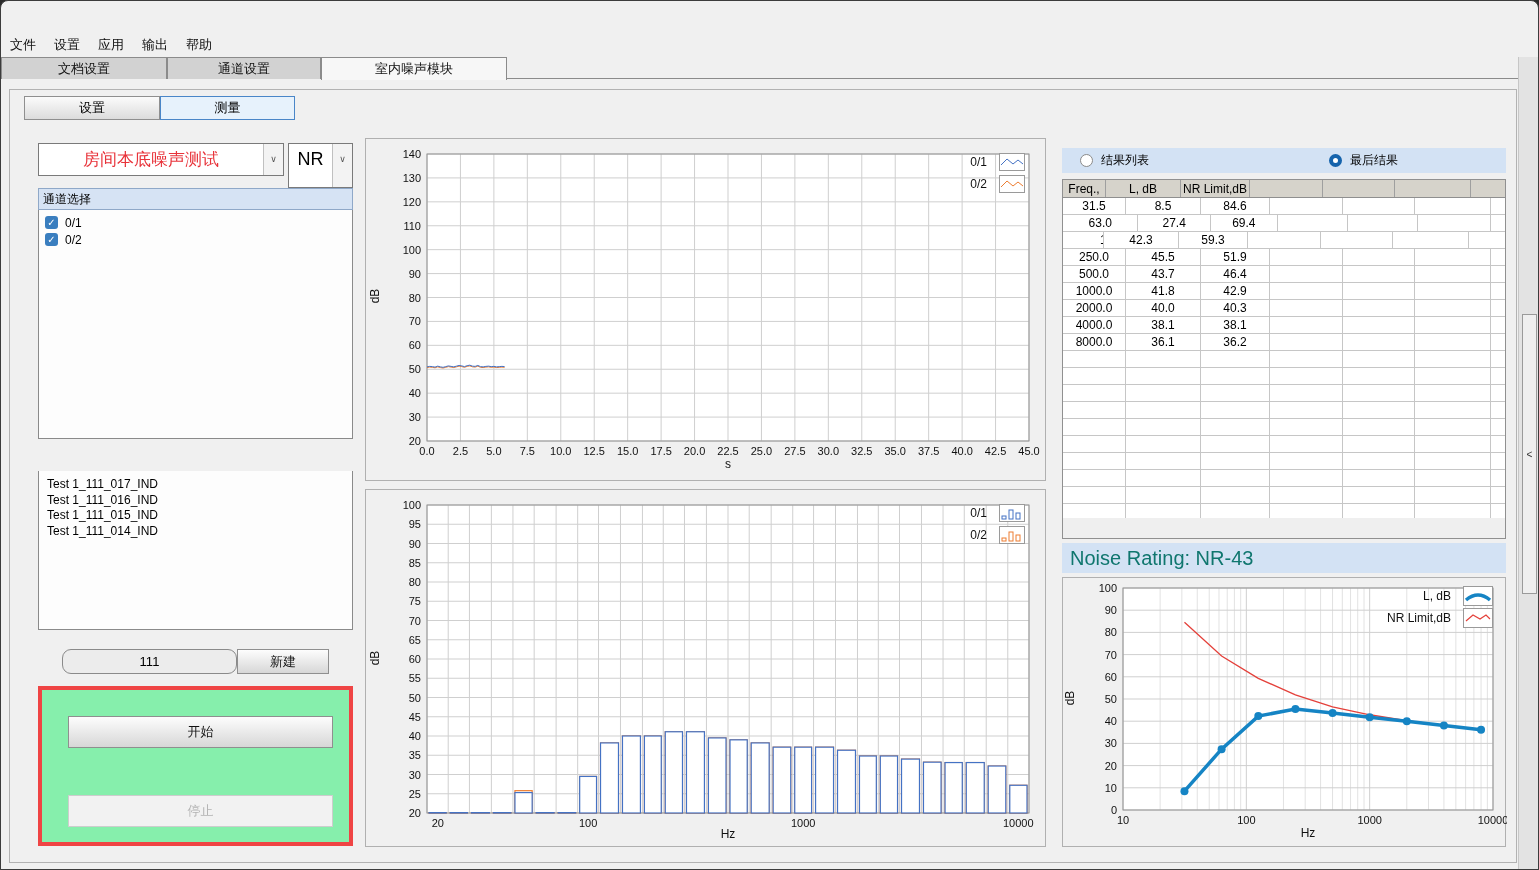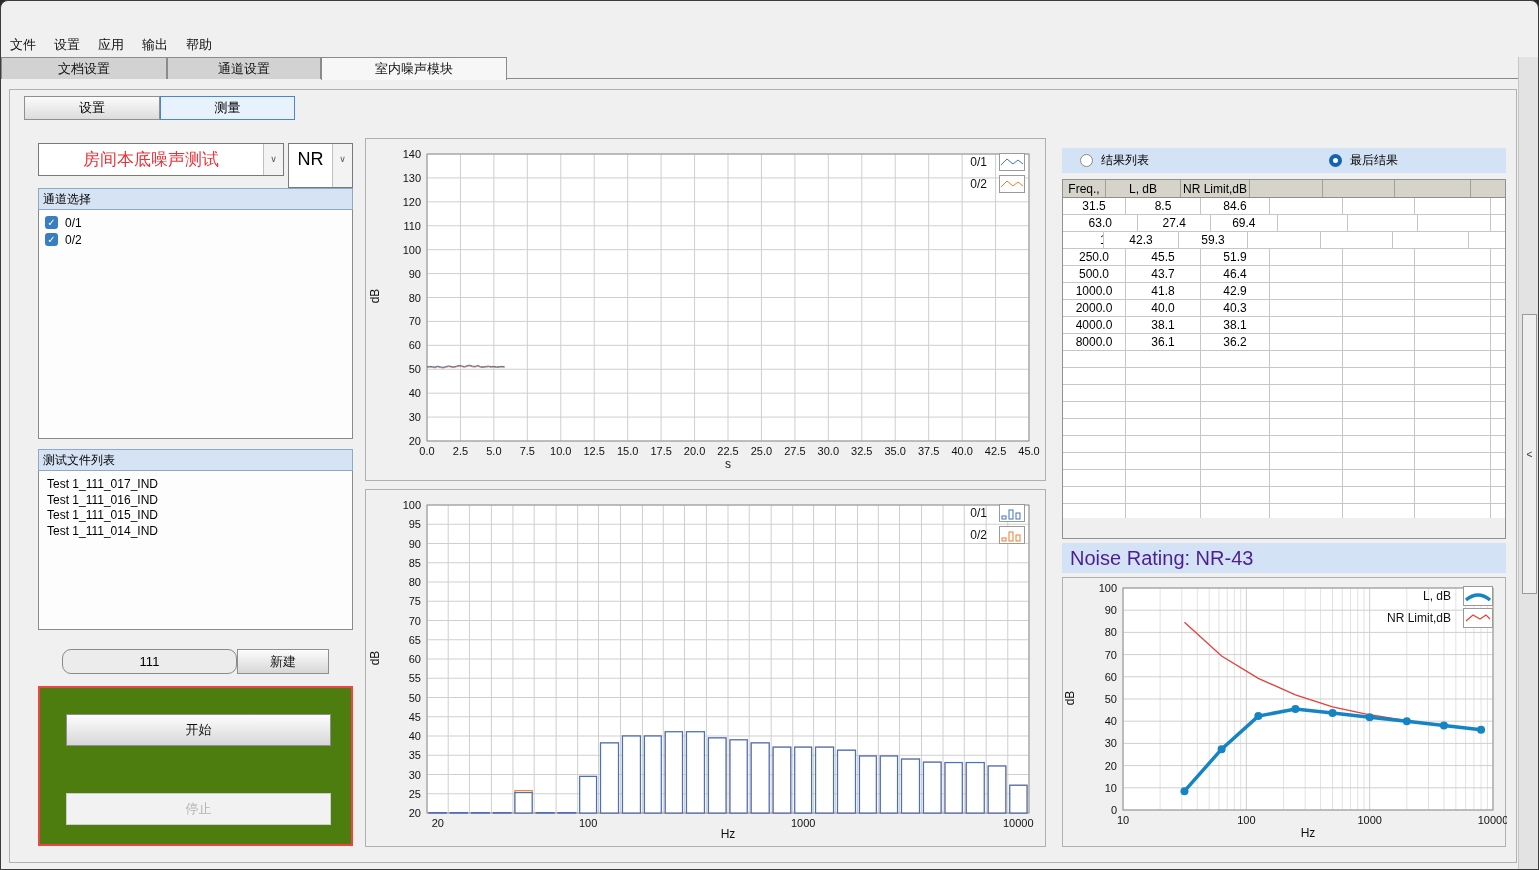--- a/index.html
+++ b/index.html
@@ -35,41 +35,41 @@
               font-size:12px;line-height:20px;padding-left:4px;color:#000;}
   .listbox{position:absolute;background:#fdfdfd;border:1px solid #8a8a8a;border-top:none;overflow:hidden;}
   .ch-row{height:17px;display:flex;align-items:center;padding-left:6px;font-size:12px;}
   .checkbox{width:13px;height:13px;background:#3a7ebf;border-radius:3px;color:#fff;font-size:10px;
             line-height:13px;text-align:center;margin-right:7px;}
   .file-row{height:15.5px;font-size:12px;padding-left:8px;line-height:15.5px;white-space:nowrap;}
   .name-input{position:absolute;background:#ececec;border:1px solid #8a8a8a;text-align:center;font-size:13px;padding:0;}
   .btn{position:absolute;background:linear-gradient(#fdfdfd,#d7d7d7);border:1px solid #8f8f8f;
        text-align:center;font-size:13px;color:#111;}
   .btn.disabled{background:#f2f2f2;border-color:#cdcdcd;color:#b3b3b3;}
-  .groupbox{position:absolute;border:2px solid #ef4444;background:#4d7c0f;}
+  .groupbox{position:absolute;border:4px solid #ef4444;background:#86efac;}
   
   .chartbox{position:absolute;border:1px solid #b0b0b0;background:#f0f0f0;}
   .tick{font-size:11px;fill:#111;}
   .xtitle{position:absolute;text-align:center;font-size:12px;color:#111;}
   .ytitle{position:absolute;font-size:12px;color:#111;transform:rotate(-90deg);}
   .legend{position:absolute;display:flex;flex-direction:column;gap:3px;align-items:flex-end;}
   .lg-row{display:flex;align-items:center;height:19px;}
   .lg-label{font-size:12px;color:#111;margin-right:12px;}
   .lg-icon{background:#fff;border:1px solid #9a9a9a;display:flex;align-items:center;justify-content:center;}
   
   .radio-row{position:absolute;background:#d3e2f4;display:flex;align-items:center;font-size:12px;}
   .radio{width:13px;height:13px;border-radius:50%;background:#fff;border:1px solid #8a8a8a;margin-right:8px;}
   .radio.sel{border:4px solid #1563ac;}
   .rtable{position:absolute;background:#fff;border:1px solid #909090;overflow:hidden;}
   .t-row{display:flex;height:17px;border-bottom:1px solid #c6c6c6;}
   .t-row.head{height:18px;background:#d6d3cb;border-bottom:1px solid #8f8f8f;}
   .t-cell{border-right:1px solid #c6c6c6;font-size:12px;text-align:center;line-height:17px;overflow:hidden;}
   .t-row.head .t-cell{border-right:1px solid #9f9f9f;line-height:18px;}
   .t-filler{position:absolute;left:0;right:0;bottom:0;background:#efefef;}
-  .banner{position:absolute;background:#d3e2f4;font-size:20px;color:#4c1d95;line-height:30px;padding-left:8px;}
+  .banner{position:absolute;background:#d3e2f4;font-size:20px;color:#0f766e;line-height:30px;padding-left:8px;}
   
   .collapse-strip{position:absolute;left:1517px;top:56px;width:22px;height:814px;background:#e3e3e3;border-left:1px solid #c6c6c6;}
   .collapse-handle{position:absolute;left:3px;top:257px;width:15px;height:280px;background:#efefef;border:1px solid #9a9a9a;
                    display:flex;align-items:center;justify-content:center;font-size:10px;color:#333;}
 </style>
 </head>
 <body>
 
 <div class="window">
 
@@ -100,21 +100,20 @@
         <div class="ch-row">
           <span class="checkbox">✓</span>
           <span>0/1</span>
         </div>
         <div class="ch-row">
           <span class="checkbox">✓</span>
           <span>0/2</span>
         </div>
       </div>
 
-    <div class="sec-header" style="left:28px;top:359px;width:315px;">测试文件列表</div>
     <div class="listbox" id="file-list" style="left:28px;top:381px;width:315px;height:159px;padding-top:6px;">
         <div class="file-row">Test 1_111_017_IND</div>
         <div class="file-row">Test 1_111_016_IND</div>
         <div class="file-row">Test 1_111_015_IND</div>
         <div class="file-row">Test 1_111_014_IND</div>
       </div>
 
     <input class="name-input" style="left: 52px; top: 559px; width: 175px; height: 25px; border-radius: 9px;" value="111">
     <div class="btn" style="left:227px;top:559px;width:92px;height:25px;line-height:23px;">新建</div>
 

